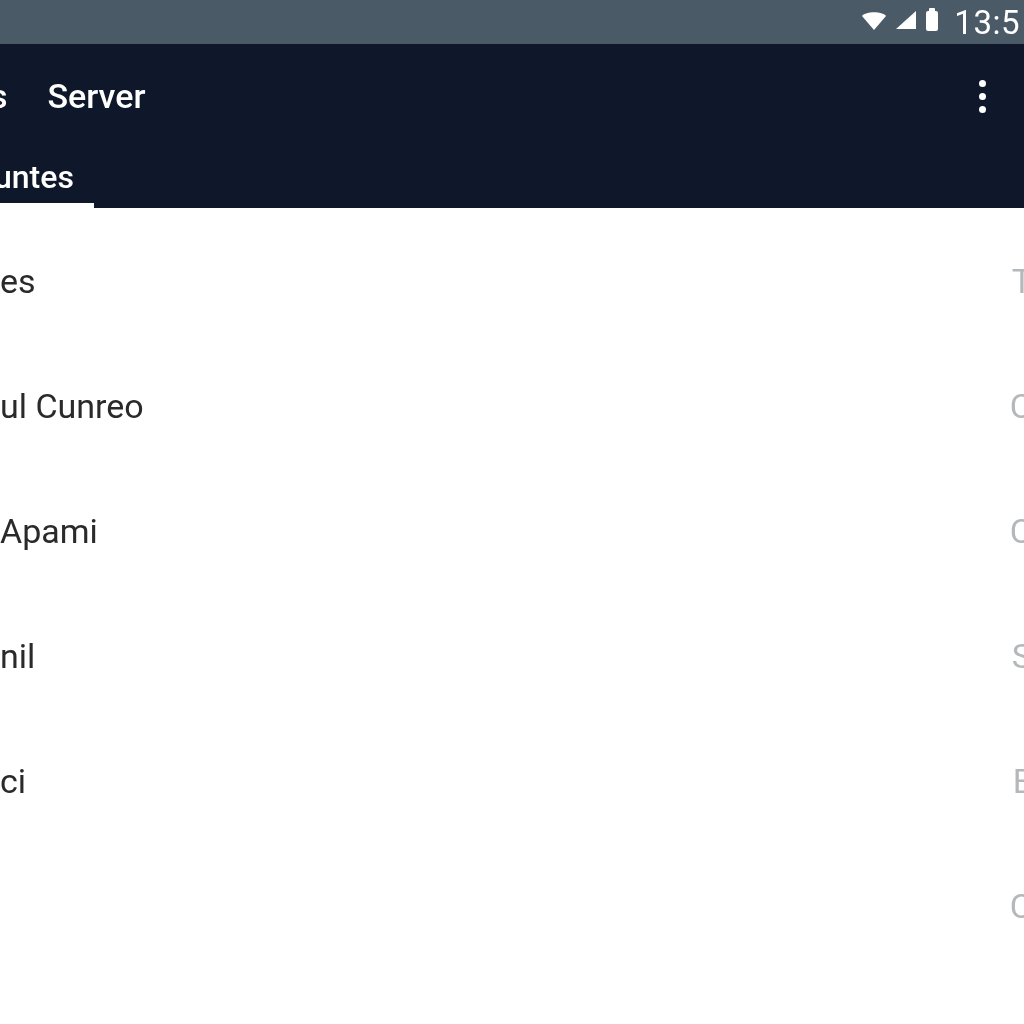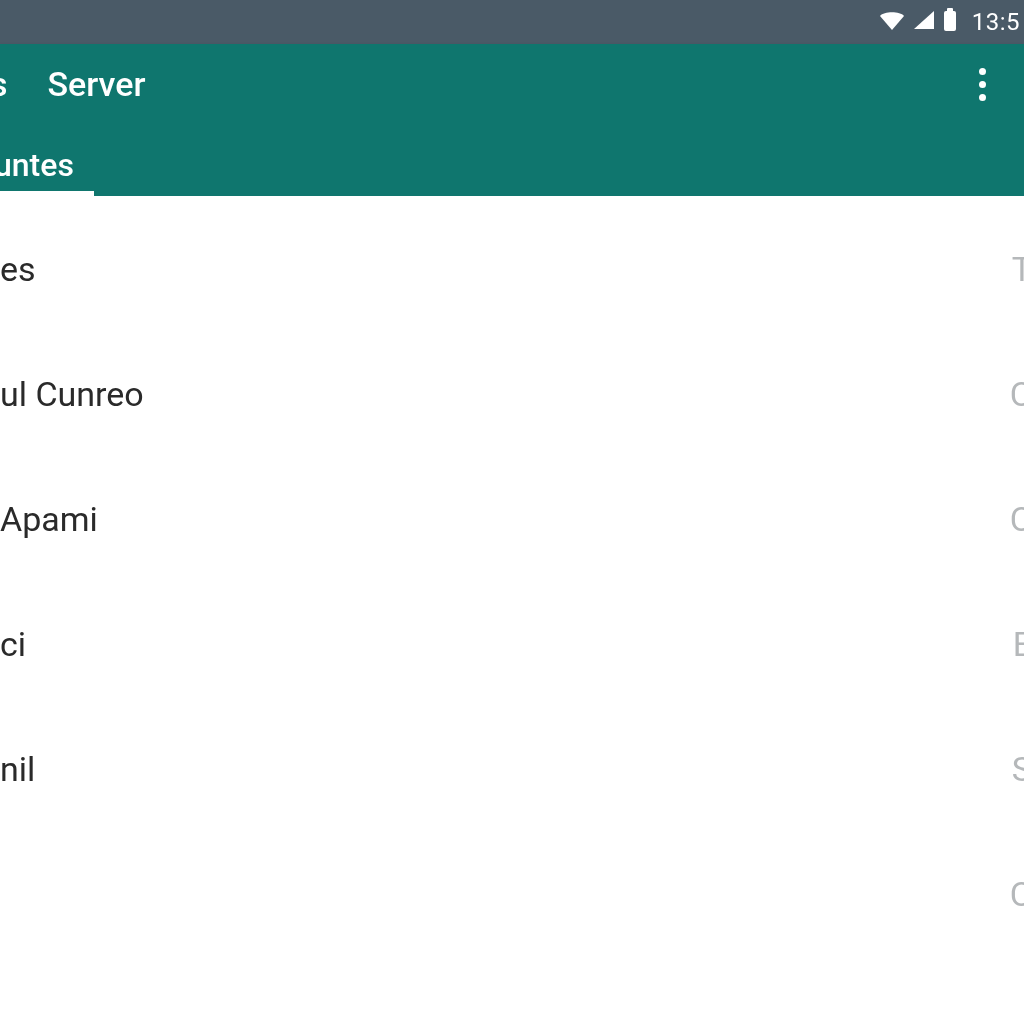--- a/index.html
+++ b/index.html
@@ -9,25 +9,26 @@
   .status-bar {
     height: 44px;
     background: #4a5a67;
     display: flex;
     align-items: center;
     justify-content: flex-end;
     padding-right: 4px;
     color: #ffffff;
   }
   .status-icons { display: flex; align-items: center; gap: 6px; }
-  .status-time { font-size: 24px; font-weight: 400; margin-left: 8px; letter-spacing: 0.5px; }
+  .status-time { font-size: 33px; font-weight: 400; margin-left: 8px; letter-spacing: 0.5px; }
 
   .app-bar {
-    background: #0f766e;
+    background: #0f172a;
     color: #ffffff;
+    padding-top: 12px;
     box-shadow: 0 2px 4px rgba(0,0,0,0.15);
   }
   .app-bar-top {
     display: flex;
     align-items: center;
     height: 80px;
     padding-left: 0;
     padding-right: 20px;
     position: relative;
   }
@@ -156,24 +157,24 @@
   </div>
   <div class="list-item">
     <span class="primary">ul Cunreo</span>
     <span class="secondary">C</span>
   </div>
   <div class="list-item">
     <span class="primary">Apami</span>
     <span class="secondary">C</span>
   </div>
   <div class="list-item">
+    <span class="primary">nil</span>
+    <span class="secondary">S</span>
+  </div>
+  <div class="list-item">
     <span class="primary">ci</span>
     <span class="secondary">E</span>
-  </div>
-  <div class="list-item">
-    <span class="primary">nil</span>
-    <span class="secondary">S</span>
   </div>
   <div class="list-item">
     <span class="primary"></span>
     <span class="secondary">C</span>
   </div>
 </div>
 
 </body></html>

